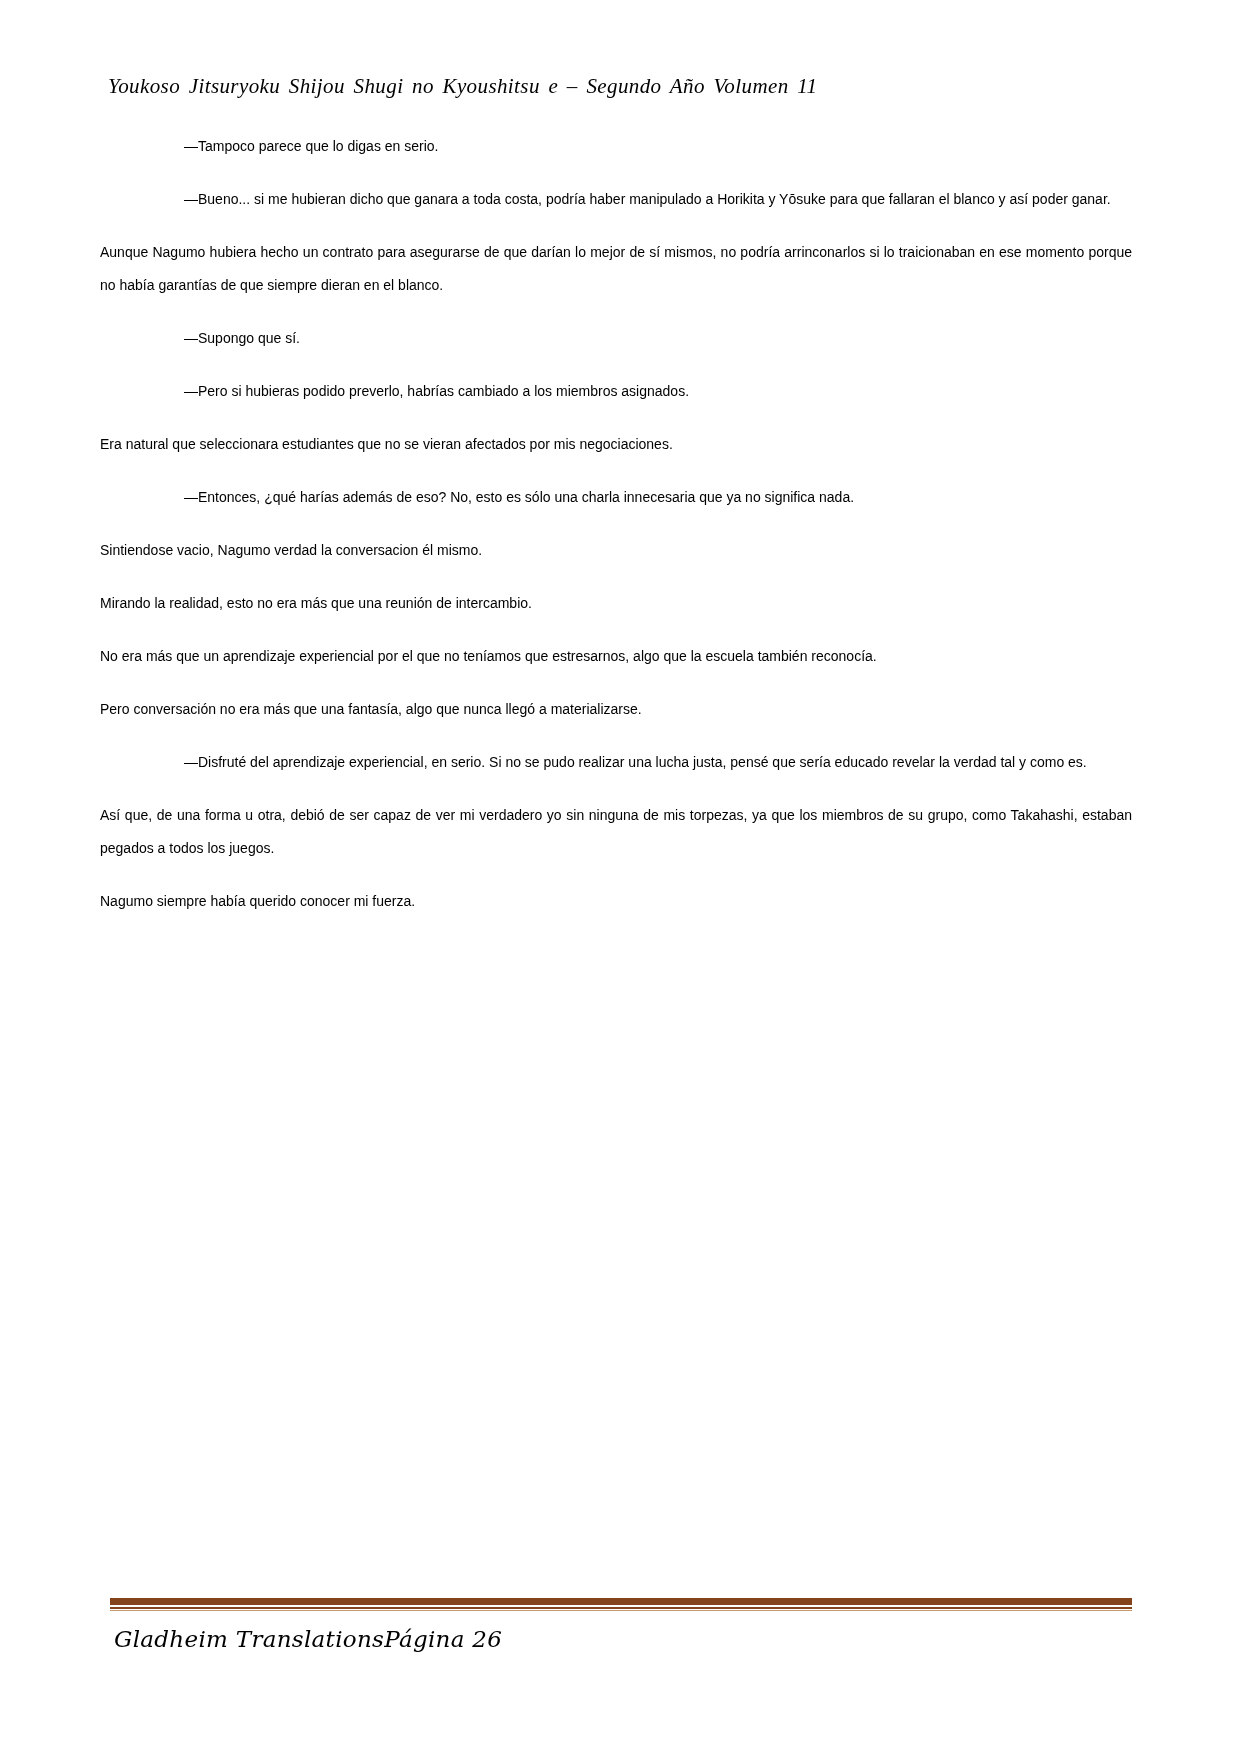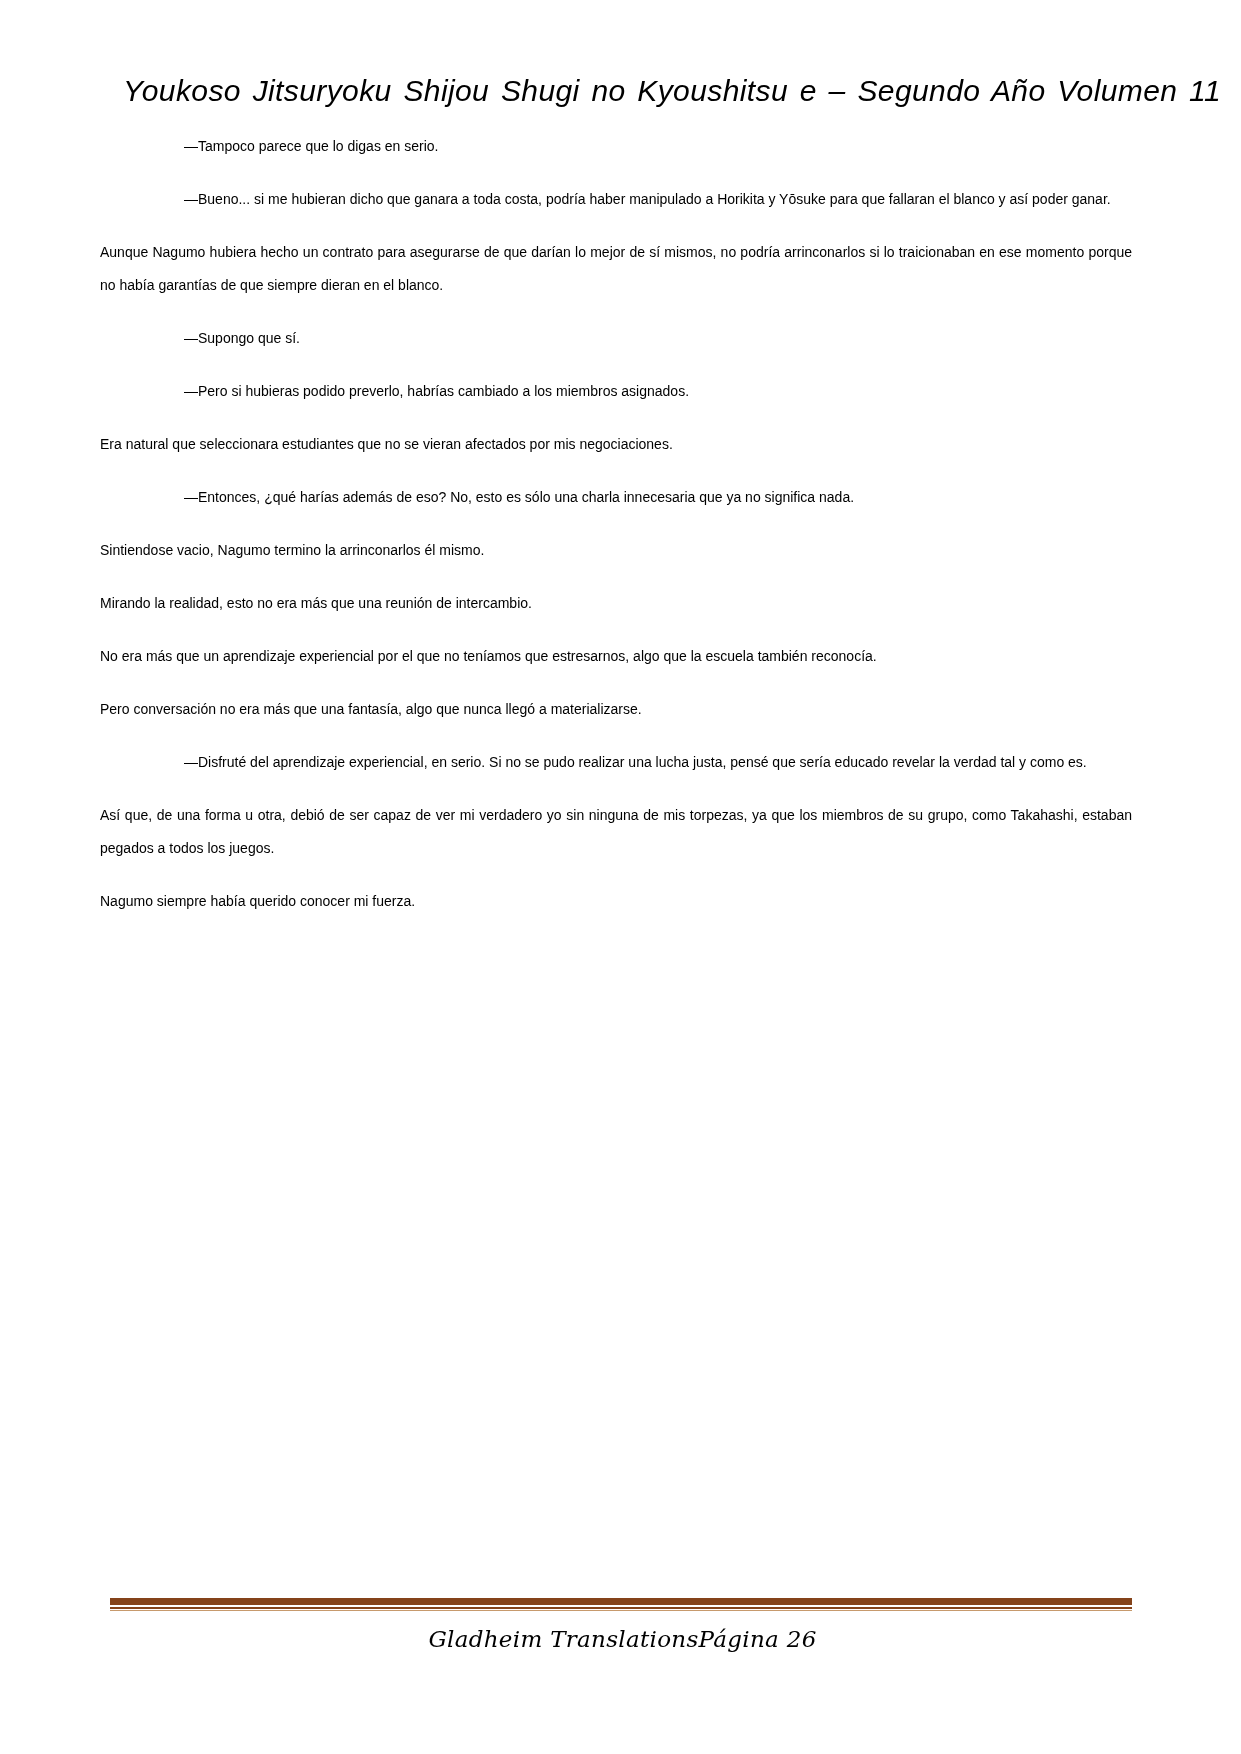--- a/index.html
+++ b/index.html
@@ -5,24 +5,24 @@
   html,body{margin:0;padding:0;background:#ffffff;}
   .page{
     position:relative;
     width:1241px;height:1754px;
     background:#ffffff;
     overflow:hidden;
     font-family:"Liberation Sans",sans-serif;
     color:#000000;
   }
   .header{
-    position:absolute;top:74px;left:123px;right:105px;
-    font-family:Liberation Sans, sans-serif;
+    position:absolute;top:74px;left:108px;right:105px;
+    font-family:Liberation Serif, serif;
     font-style:italic;
-    font-size:30px;
+    font-size:21px;
     letter-spacing:0.4px;
     word-spacing:3px;
     white-space:nowrap;
   }
   .content{
     position:absolute;top:130px;left:100px;width:1032px;
   }
   .content p{
     margin:0 0 20px 0;
     font-size:14px;
@@ -34,21 +34,21 @@
   }
   .footer-rule{
     position:absolute;top:1598px;left:110px;width:1022px;
   }
   .rule-thick{height:7px;}
   .rule-gap{height:2px;background:#ffffff;}
   .rule-thin{height:2px;}
   .rule-light{height:1px;margin-top:1px;}
   .footer{
     position:absolute;top:1626px;left:114px;right:110px;
-    display:flex;justify-content:center;align-items:baseline;
+    display:flex;justify-content:flex-start;align-items:baseline;
     font-family:"DejaVu Serif",serif;
     font-style:italic;
     font-size:23px;
     letter-spacing:0.3px;
   }
 </style>
 </head>
 <body>
 
 <div class="page">
@@ -58,21 +58,21 @@
   </div>
 
   <div class="content">
     <p class="dialogue">—Tampoco parece que lo digas en serio.</p>
     <p class="dialogue">—Bueno... si me hubieran dicho que ganara a toda costa, podría haber manipulado a Horikita y Yōsuke para que fallaran el blanco y así poder ganar.</p>
     <p>Aunque Nagumo hubiera hecho un contrato para asegurarse de que darían lo mejor de sí mismos, no podría arrinconarlos si lo traicionaban en ese momento porque no había garantías de que siempre dieran en el blanco.</p>
     <p class="dialogue">—Supongo que sí.</p>
     <p class="dialogue">—Pero si hubieras podido preverlo, habrías cambiado a los miembros asignados.</p>
     <p>Era natural que seleccionara estudiantes que no se vieran afectados por mis negociaciones.</p>
     <p class="dialogue">—Entonces, ¿qué harías además de eso? No, esto es sólo una charla innecesaria que ya no significa nada.</p>
-    <p>Sintiendose vacio, Nagumo termino la arrinconarlos él mismo.</p>
+    <p>Sintiendose vacio, Nagumo verdad la conversacion él mismo.</p>
     <p>Mirando la realidad, esto no era más que una reunión de intercambio.</p>
     <p>No era más que un aprendizaje experiencial por el que no teníamos que estresarnos, algo que la escuela también reconocía.</p>
     <p>Pero conversación no era más que una fantasía, algo que nunca llegó a materializarse.</p>
     <p class="dialogue">—Disfruté del aprendizaje experiencial, en serio. Si no se pudo realizar una lucha justa, pensé que sería educado revelar la verdad tal y como es.</p>
     <p>Así que, de una forma u otra, debió de ser capaz de ver mi verdadero yo sin ninguna de mis torpezas, ya que los miembros de su grupo, como Takahashi, estaban pegados a todos los juegos.</p>
     <p>Nagumo siempre había querido conocer mi fuerza.</p>
   </div>
 
   <div class="footer-rule">
     <div class="rule-thick" style="background-color: rgb(132, 67, 26);"></div>

